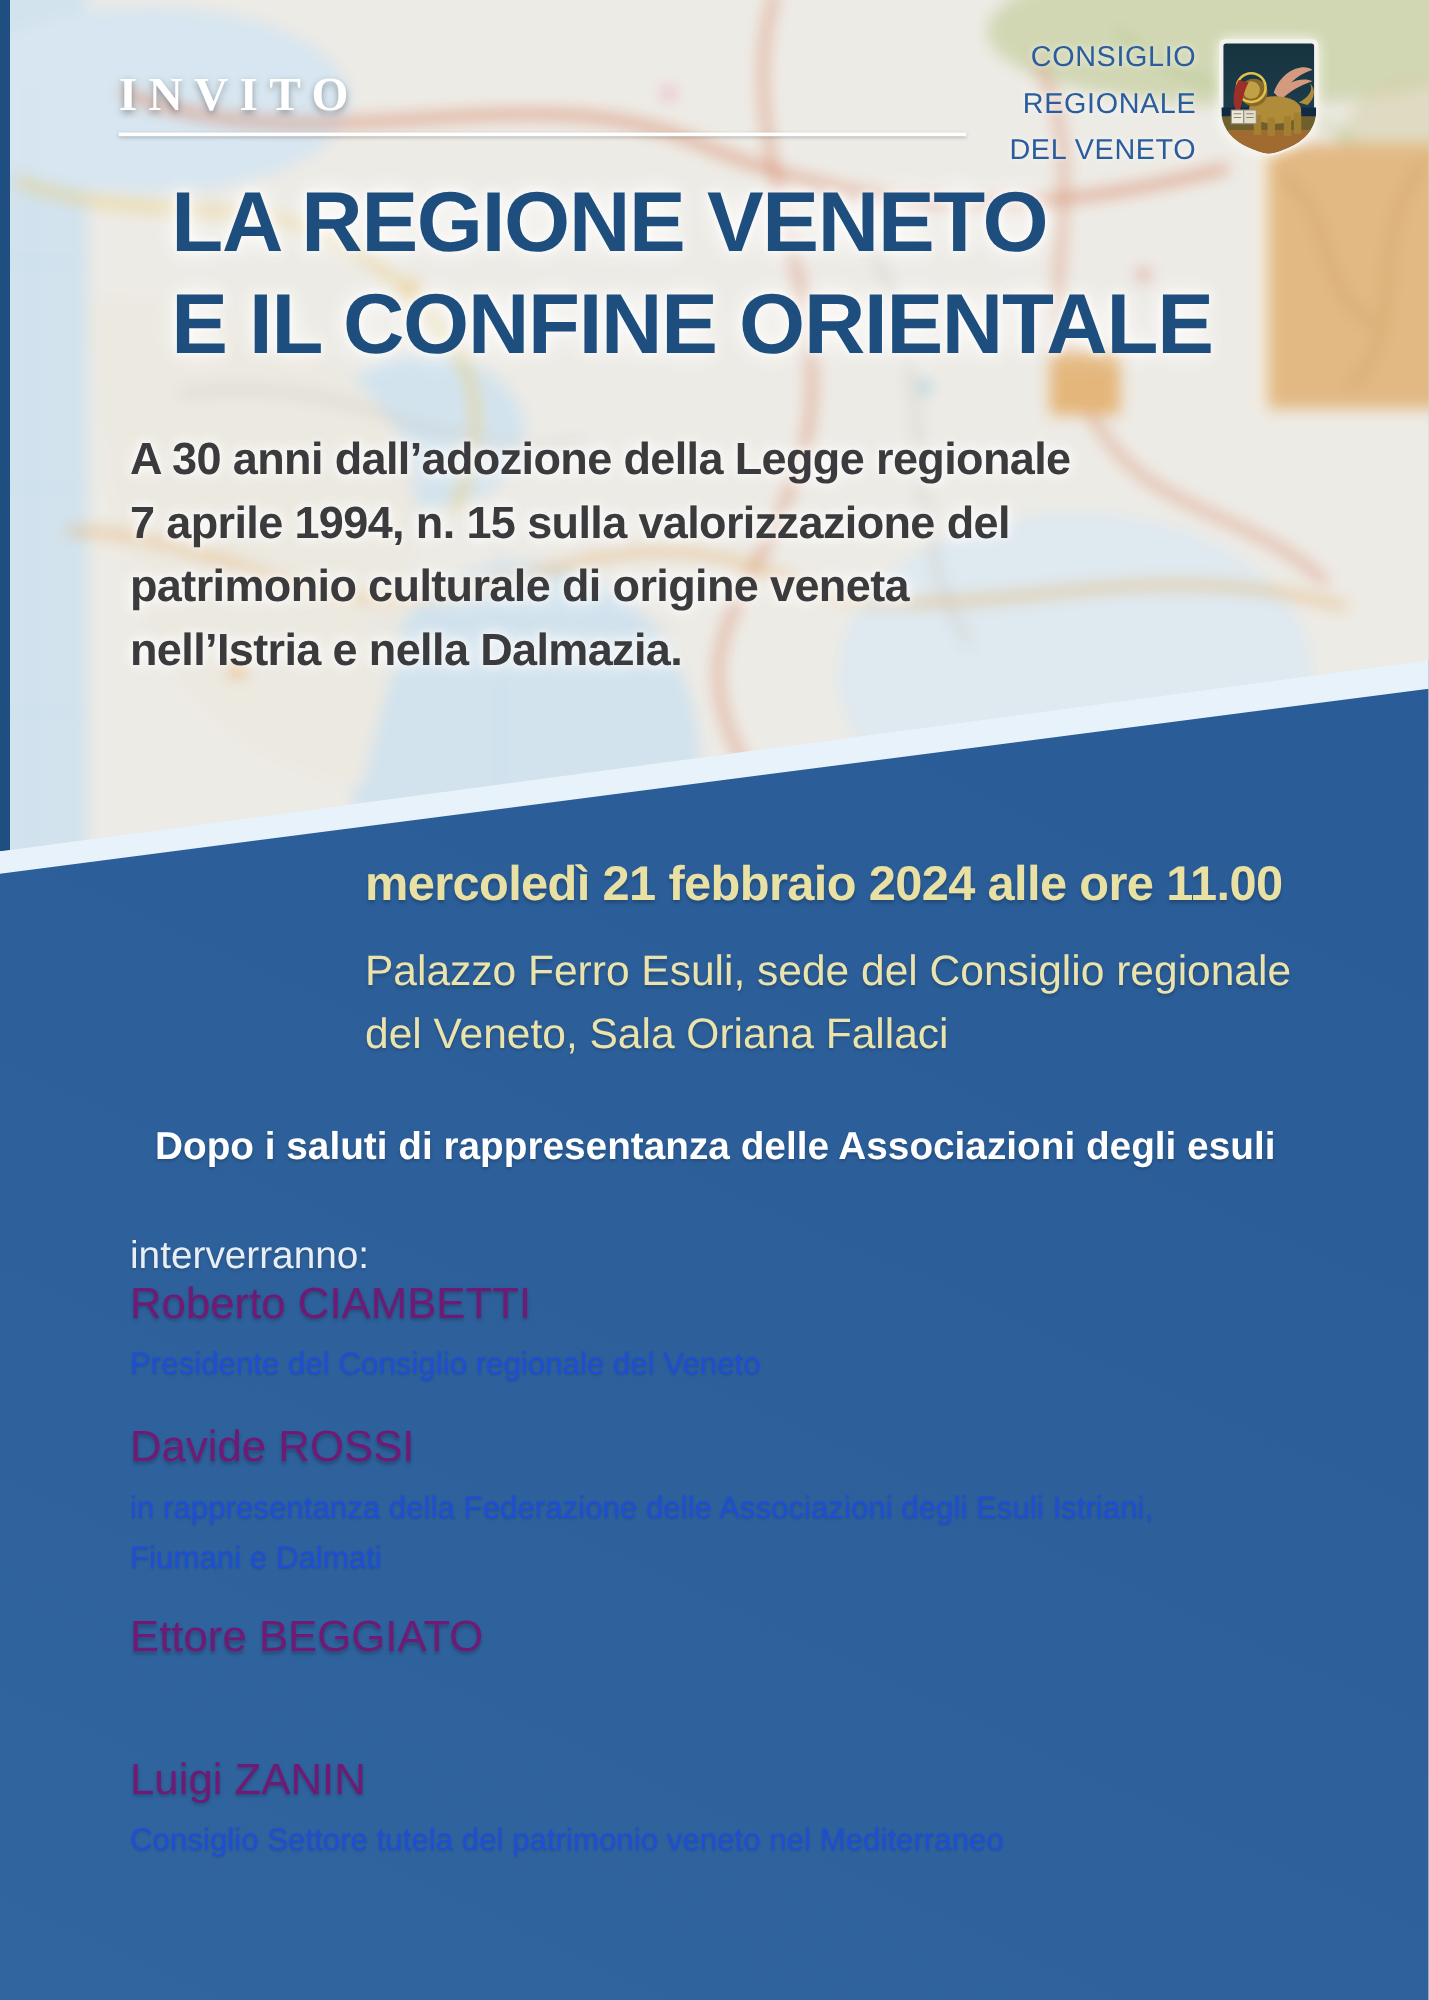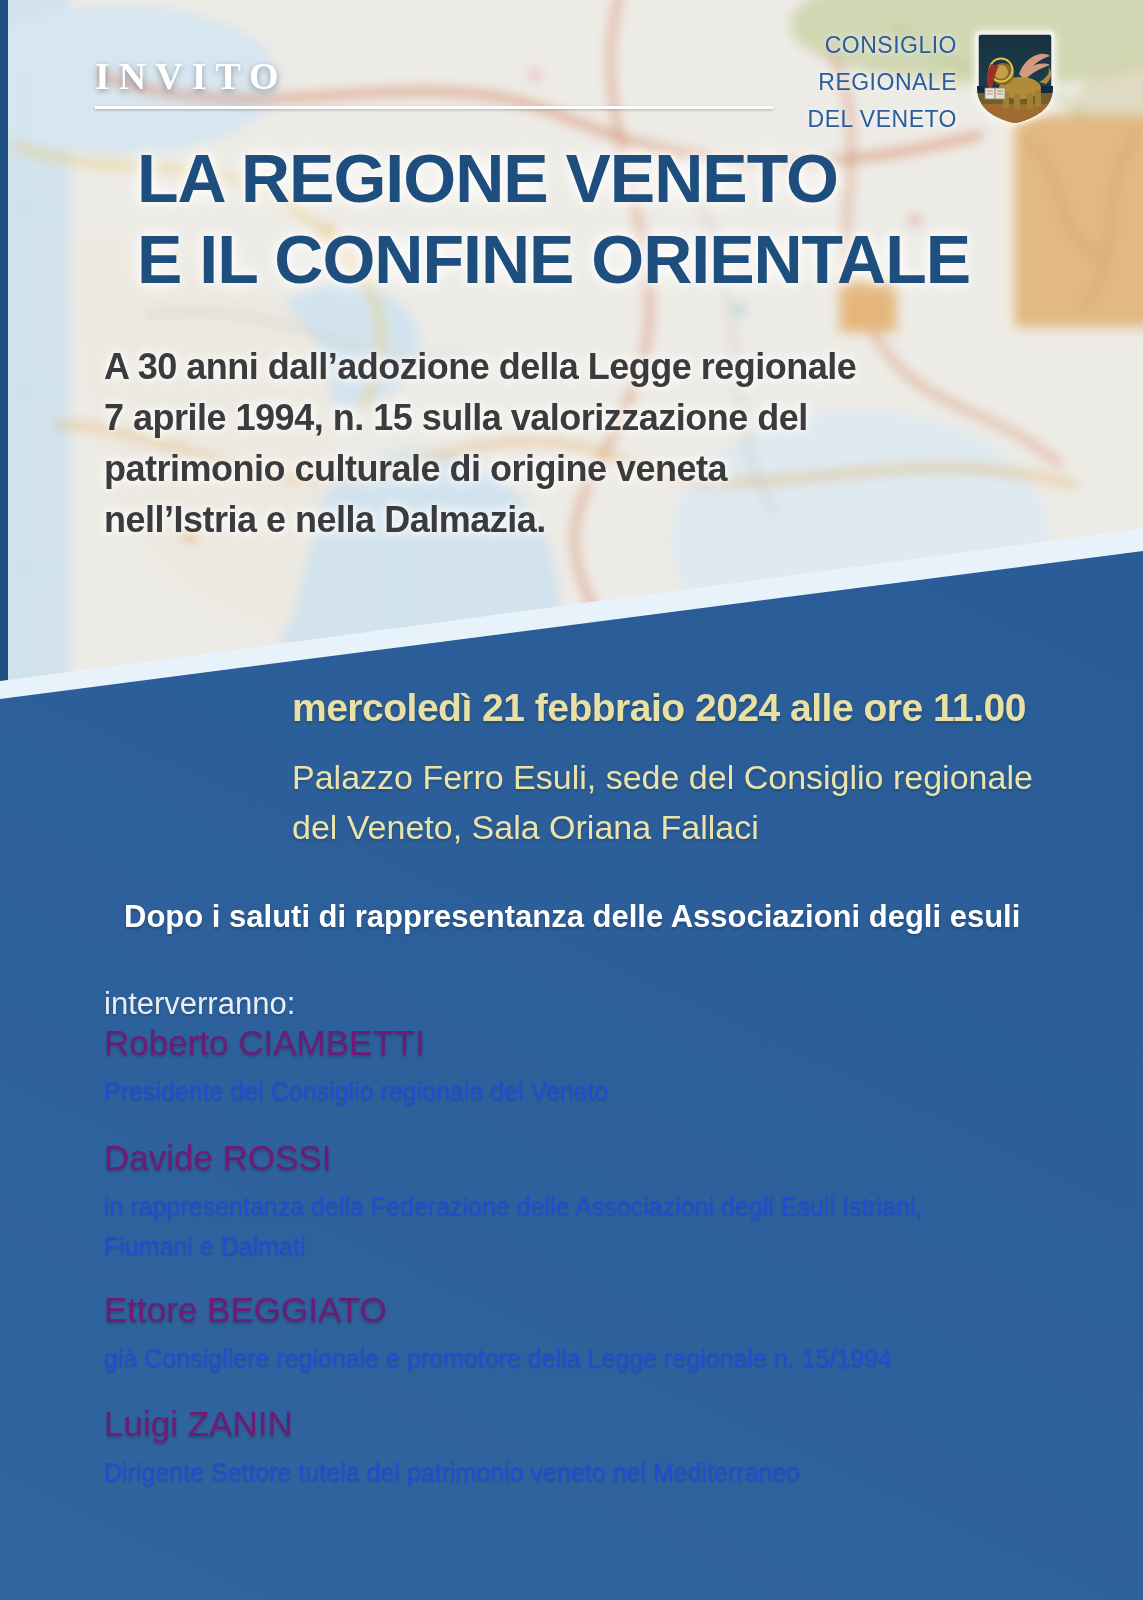--- a/index.html
+++ b/index.html
@@ -239,21 +239,20 @@
   </div>
 
   <div class="speaker s2">
     <span class="name">Davide ROSSI</span>
     <span class="role">in rappresentanza della Federazione delle Associazioni degli Esuli Istriani,</span>
     <span class="role">Fiumani e Dalmati</span>
   </div>
 
   <div class="speaker s3">
     <span class="name">Ettore BEGGIATO</span>
-    <span class="role">già Consigliere regionale e promotore della Legge regionale n. 15/1994</span>
   </div>
 
   <div class="speaker s4">
     <span class="name">Luigi ZANIN</span>
-    <span class="role">Dirigente Settore tutela del patrimonio veneto nel Mediterraneo</span>
+    <span class="role">Consiglio Settore tutela del patrimonio veneto nel Mediterraneo</span>
   </div>
 
 </div>
 
 </body></html>

